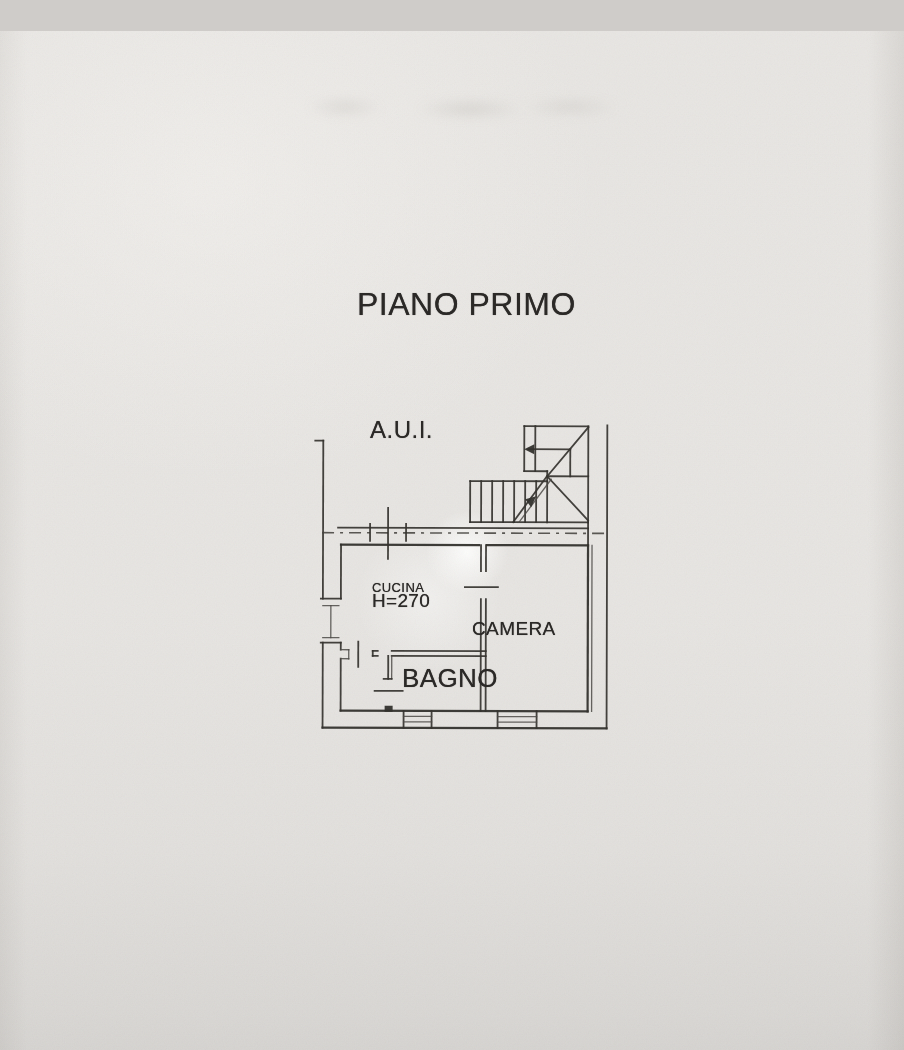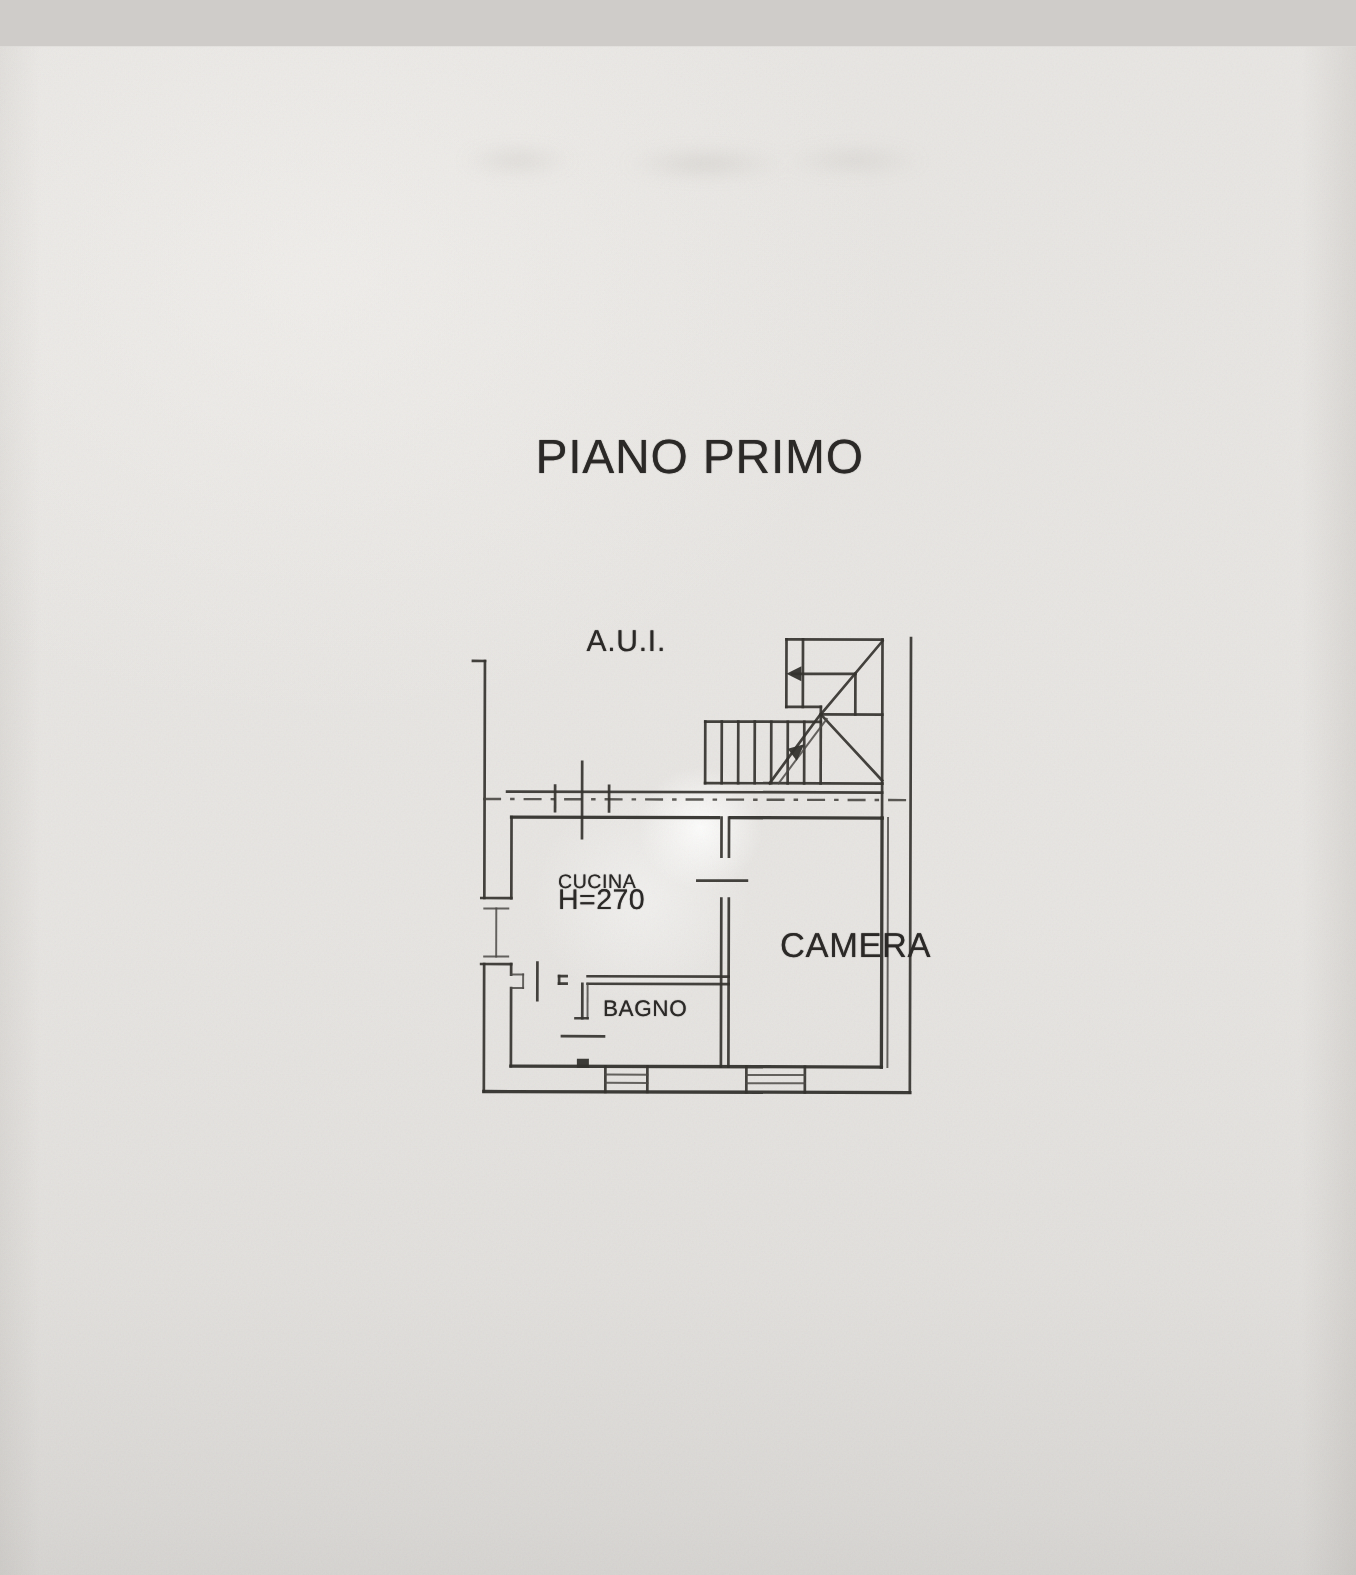--- a/index.html
+++ b/index.html
@@ -27,25 +27,25 @@
       radial-gradient(ellipse 70px 12px at 285px 24px, rgba(168,164,158,.50), rgba(168,164,158,0) 70%);
   }
   .label{
     position:absolute;
     color:#2b2927;
     text-shadow:0 0 0.7px rgba(43,41,39,0.85);
     white-space:nowrap;
     line-height:1;
   }
   .title{left:357px;top:257px;font-size:32px;letter-spacing:0.5px;}
-  .aui{left:391px;top:387px;font-size:20px;letter-spacing:0.5px;}
+  .aui{left:370px;top:387px;font-size:24px;letter-spacing:0.5px;}
   .cucina{left:372px;top:550px;font-size:13px;letter-spacing:0.4px;}
   .h270{left:372px;top:560px;font-size:19px;letter-spacing:0.3px;}
-  .camera{left:520px;top:588px;font-size:23px;letter-spacing:0.4px;}
-  .bagno{left:402px;top:634px;font-size:15px;letter-spacing:0.4px;text-align:center;}
+  .camera{left:472px;top:588px;font-size:19px;letter-spacing:0.4px;}
+  .bagno{left:402px;top:634px;font-size:26px;letter-spacing:0.4px;text-align:center;}
   svg.plan{position:absolute;left:0;top:0;transform:rotate(0.15deg);}
   .ln{stroke:#35332f;stroke-width:1.8;fill:none;stroke-linecap:square;stroke-opacity:.92;}
   .lt{stroke:#4c4a46;stroke-width:1.3;fill:none;stroke-linecap:square;stroke-opacity:.85;}
   .lk{stroke:#33312d;stroke-width:2.2;fill:none;stroke-linecap:square;stroke-opacity:.95;}
   .dash{stroke:#45433f;stroke-width:1.6;fill:none;stroke-dasharray:12 6 3 6;stroke-opacity:.88;}
   .fill{fill:#33312d;stroke:none;fill-opacity:.95;}
 </style>
 </head>
 <body>
 

